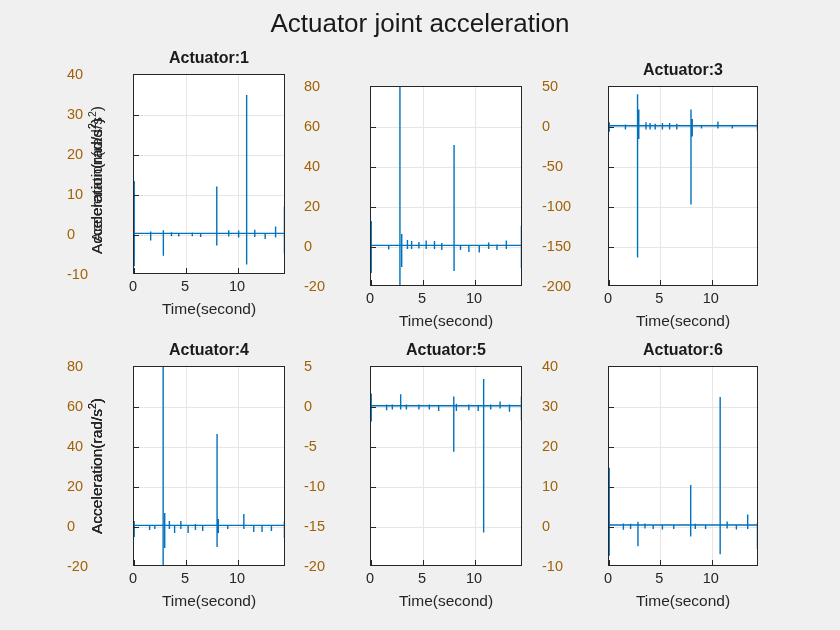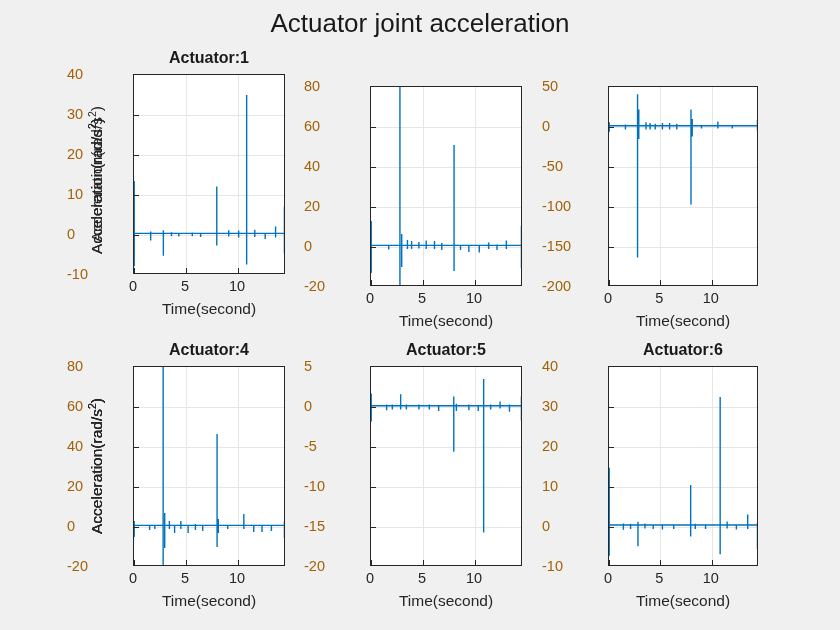--- a/index.html
+++ b/index.html
@@ -154,20 +154,21 @@
       <div class="ytick-label" style="top: 80px; right: 158px; width: 60px;">40</div>
       <div class="ytick-label" style="top: 40px; right: 158px; width: 60px;">60</div>
       <div class="ytick-label" style="top: 0px; right: 158px; width: 60px;">80</div>
       <div class="xtick-label" style="left: 0px; top: 204px;">0</div>
       <div class="xtick-label" style="left: 52.0548px; top: 204px;">5</div>
       <div class="xtick-label" style="left: 104.11px; top: 204px;">10</div>
       <div class="xlabel" style="left: 0px; width: 152px; top: 226px;">Time(second)</div>
       <div class="ylabel" style="left: -284px; top: 200px; width: 200px; text-align: center;">Acceleration(rad/s<sup>2</sup>)</div>
     </div>
   <div class="subplot" id="sp2" style="left: 608px; top: 86px; width: 150px; height: 200px;">
+      <div class="sp-title">Actuator:3</div>
       <div class="axes" style="width: 150px; height: 200px; background: rgb(255, 255, 255); border-color: rgb(38, 38, 38);">
         <div class="gridline-h" style="top: 160px; background: rgb(230, 230, 230);"></div>
         <div class="gridline-h" style="top: 120px; background: rgb(230, 230, 230);"></div>
         <div class="gridline-h" style="top: 80px; background: rgb(230, 230, 230);"></div>
         <div class="gridline-h" style="top: 40px; background: rgb(230, 230, 230);"></div>
         <div class="gridline-v" style="left: 51.3699px; background: rgb(230, 230, 230);"></div>
         <div class="gridline-v" style="left: 102.74px; background: rgb(230, 230, 230);"></div>
         <svg width="150" height="200" class="trace">
           <path d="M 0.00 38.80 L 0.21 38.80 L 0.21 35.20 L 0.21 44.80 L 0.21 38.80 L 16.44 38.80 L 16.44 37.60 L 16.44 42.40 L 16.44 38.80 L 28.56 38.80 L 28.56 7.20 L 28.56 170.40 L 28.56 38.80 L 29.79 38.80 L 29.79 22.40 L 29.79 52.00 L 29.79 38.80 L 36.99 38.80 L 36.99 35.20 L 36.99 42.40 L 36.99 38.80 L 41.10 38.80 L 41.10 36.00 L 41.10 42.40 L 41.10 38.80 L 46.23 38.80 L 46.23 36.80 L 46.23 42.40 L 46.23 38.80 L 53.42 38.80 L 53.42 36.00 L 53.42 42.40 L 53.42 38.80 L 60.62 38.80 L 60.62 36.00 L 60.62 42.40 L 60.62 38.80 L 67.81 38.80 L 67.81 36.80 L 67.81 42.40 L 67.81 38.80 L 81.99 38.80 L 81.99 22.40 L 81.99 117.60 L 81.99 38.80 L 83.22 38.80 L 83.22 32.00 L 83.22 49.60 L 83.22 38.80 L 92.47 38.80 L 92.47 38.40 L 92.47 41.60 L 92.47 38.80 L 108.90 38.80 L 108.90 34.40 L 108.90 41.60 L 108.90 38.80 L 123.29 38.80 L 123.29 38.40 L 123.29 41.60 L 123.29 38.80 L 148.46 38.80 L 148.46 32.80 L 148.46 43.20 L 148.46 38.80 L 150.00 38.80" fill="none" stroke="#0072BD" stroke-width="1.4" stroke-linecap="butt"></path>
         </svg>

